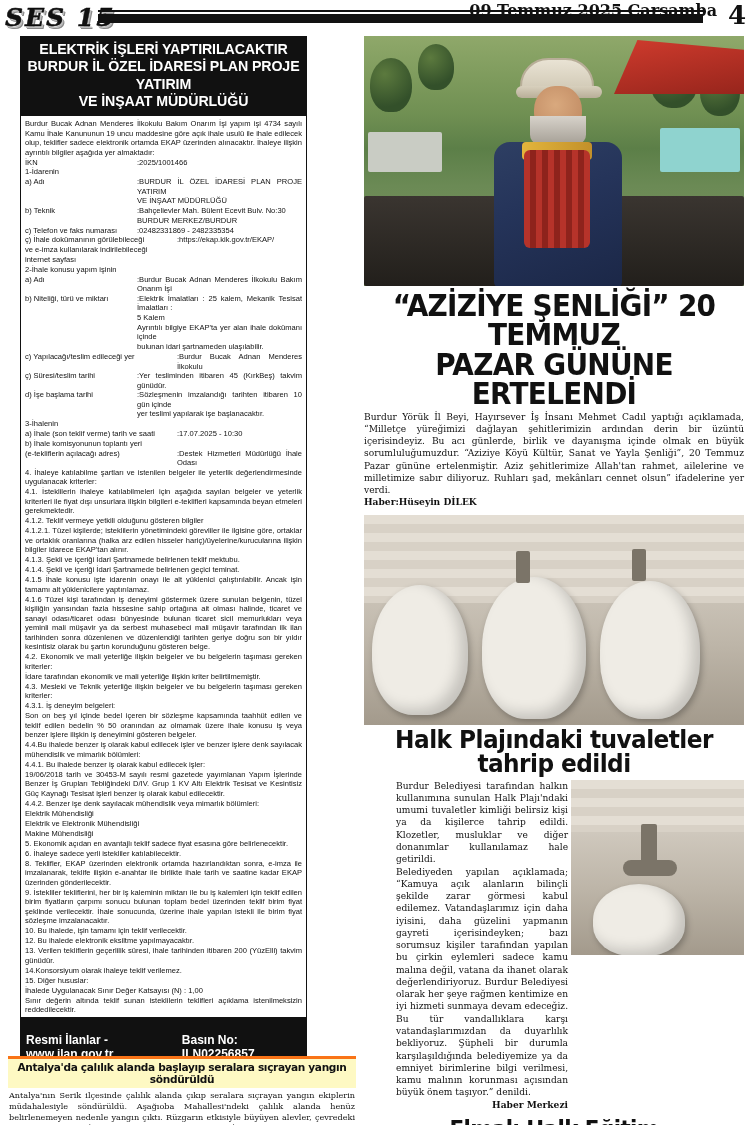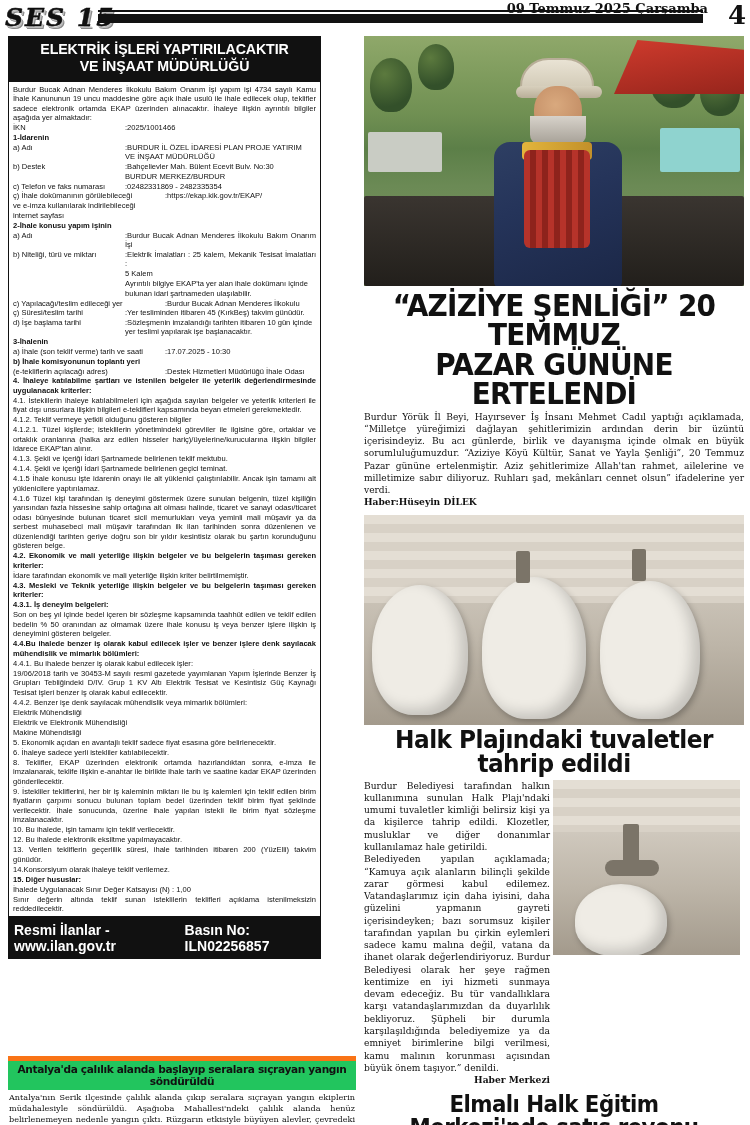--- a/index.html
+++ b/index.html
@@ -25,70 +25,70 @@
     -webkit-text-stroke: 0.4px #000;
   }
   .mast-rule {
     position: absolute; left: 98px; top: 14px; width: 605px; height: 9px;
     background: #111;
   }
   .mast-rule:after {
     content: ""; position: absolute; left: 0; top: -4px; width: 100%; height: 1.5px; background: #111;
   }
   .mast-date {
-    position: absolute; right: 42px; top: 1px;
-    font-family: "DejaVu Serif", serif;
-    font-weight: bold; font-size: 13px; color: #111;
+    position: absolute; right: 33px; top: 1px;
+    font-family: "DejaVu Serif", serif;
+    font-weight: bold; font-size: 16px; color: #111;
   }
   .page-num {
     position: absolute; right: 4px; top: 2px;
     font-family: "DejaVu Serif", serif;
     font-weight: bold; font-size: 26px; color: #111;
     line-height: 1;
   }
 
   
   .left-col {
-    position: absolute; left: 8px; top: 36px; width: 313px;
+    position: absolute; left: 20px; top: 36px; width: 287px;
   }
   .ad-head {
     background: #111; color: #fff; text-align: center;
     padding: 5px 4px 6px;
     font-weight: bold; font-size: 14.2px; line-height: 1.22;
     letter-spacing: -0.1px;
   }
   .ad-body {
     border: 1px solid #111; border-top: none;
     padding: 3px 4px 2px 4px;
     font-size: 7.55px; line-height: 1.26;
     color: #111; text-align: justify;
   }
   .ad-body p { margin: 0 0 0.5px 0; }
-  .ad-body p.b { font-weight: bold; }
+  .ad-body p.b { font-weight: normal; }
   .row { display: flex; }
   .row .lbl { width: 112px; flex: none; }
   .row .val { flex: 1; }
   .row .lbl.wide { width: 152px; }
   .ind { padding-left: 112px; }
 
   .ad-footer {
     background: #111; color: #fff;
     display: flex; justify-content: space-between; align-items: center;
-    padding: 4px 5px; font-size: 14px; font-weight: bold;
+    padding: 14px 5px; font-size: 12px; font-weight: bold;
     border: 1px solid #111;
   }
 
   
   .fire-box { position: absolute; left: 8px; top: 1056px; width: 348px; }
   .fire-head {
-    background: #22c55e; color: #111; text-align: center;
+    background: #fef9c3; color: #111; text-align: center;
     font-family: "DejaVu Sans", sans-serif;
     font-weight: bold; font-size: 10.6px;
     padding: 2px 2px 3px; letter-spacing: -0.35px;
-    border-top: 5px solid #f97316;
+    border-top: 3px solid #f97316;
   }
   .fire-body {
     font-family: "DejaVu Serif", serif;
     font-size: 8.1px; line-height: 1.38; text-align: justify;
     color: #111; padding: 2px 1px 0 1px;
   }
 
   
   .right-col { position: absolute; left: 364px; top: 36px; width: 380px; }
 
@@ -106,21 +106,21 @@
   }
   .hl-aziziye { font-size: 30px; padding: 5px 0 2px; }
   .hl-plaj { font-size: 25px; padding: 3px 0 3px; letter-spacing: -0.6px; }
   .hl-elmali { font-size: 23px; padding: 3px 0 3px; letter-spacing: -0.6px; }
 
   .serif-body {
     font-family: "DejaVu Serif", serif;
     font-size: 9.1px; line-height: 1.35; text-align: justify; color: #111;
   }
 
-  .two-col-flex { display: flex; gap: 3px; }
+  .two-col-flex { display: flex; gap: 3px; margin-left: 32px; }
 
   
   .fest-bg {
     position: absolute; inset: 0;
     background:
       linear-gradient(180deg,#8fa86a 0%, #7d9a5c 18%, #6f8f52 32%, #5c7f48 45%, #6b8a55 60%, #7b9860 100%);
   }
   .fest-tree {
     position: absolute; border-radius: 50% 50% 45% 45%;
     background: radial-gradient(circle at 35% 30%, #5c7a3e, #33502a 70%);
@@ -197,39 +197,40 @@
   <div class="masthead">
     <div class="logo">SES 15</div>
     <div class="mast-rule"></div>
     <div class="mast-date">09 Temmuz 2025 Çarşamba</div>
     <div class="page-num">4</div>
   </div>
 
   <div class="left-col">
     <div class="ad-head">
       <div>ELEKTRİK İŞLERİ YAPTIRILACAKTIR</div>
+      <div>BURDUR İL ÖZEL İDARESİ PLAN PROJE YATIRIM</div>
       <div>VE İNŞAAT MÜDÜRLÜĞÜ</div>
     </div>
 
     <div class="ad-body">
       <p>Burdur Bucak Adnan Menderes İlkokulu Bakım Onarım İşi yapım işi 4734 sayılı Kamu İhale Kanununun 19 uncu maddesine göre açık ihale usulü ile ihale edilecek olup, teklifler sadece elektronik ortamda EKAP üzerinden alınacaktır.  İhaleye ilişkin ayrıntılı bilgiler aşağıda yer almaktadır:</p>
 
       <div class="row">
         <span class="lbl b">İKN</span>
         <span class="val b">:2025/1001466</span>
       </div>
 
       <p class="b">1-İdarenin</p>
       <div class="row">
         <span class="lbl b">a) Adı</span>
         <span class="val">:BURDUR İL ÖZEL İDARESİ PLAN PROJE YATIRIM</span>
       </div>
       <p class="ind">VE İNŞAAT MÜDÜRLÜĞÜ</p>
       <div class="row">
-        <span class="lbl b">b) Destek</span>
+        <span class="lbl b">b) Teknik</span>
         <span class="val">:Bahçelievler Mah. Bülent Ecevit Bulv. No:30</span>
       </div>
       <p class="ind">BURDUR MERKEZ/BURDUR</p>
       <div class="row">
         <span class="lbl b">c) Telefon ve faks numarası</span>
         <span class="val">:02482331869 - 2482335354</span>
       </div>
       <div class="row">
         <span class="lbl wide b">ç) İhale dokümanının görülebileceği</span>
         <span class="val">:https://ekap.kik.gov.tr/EKAP/</span>

